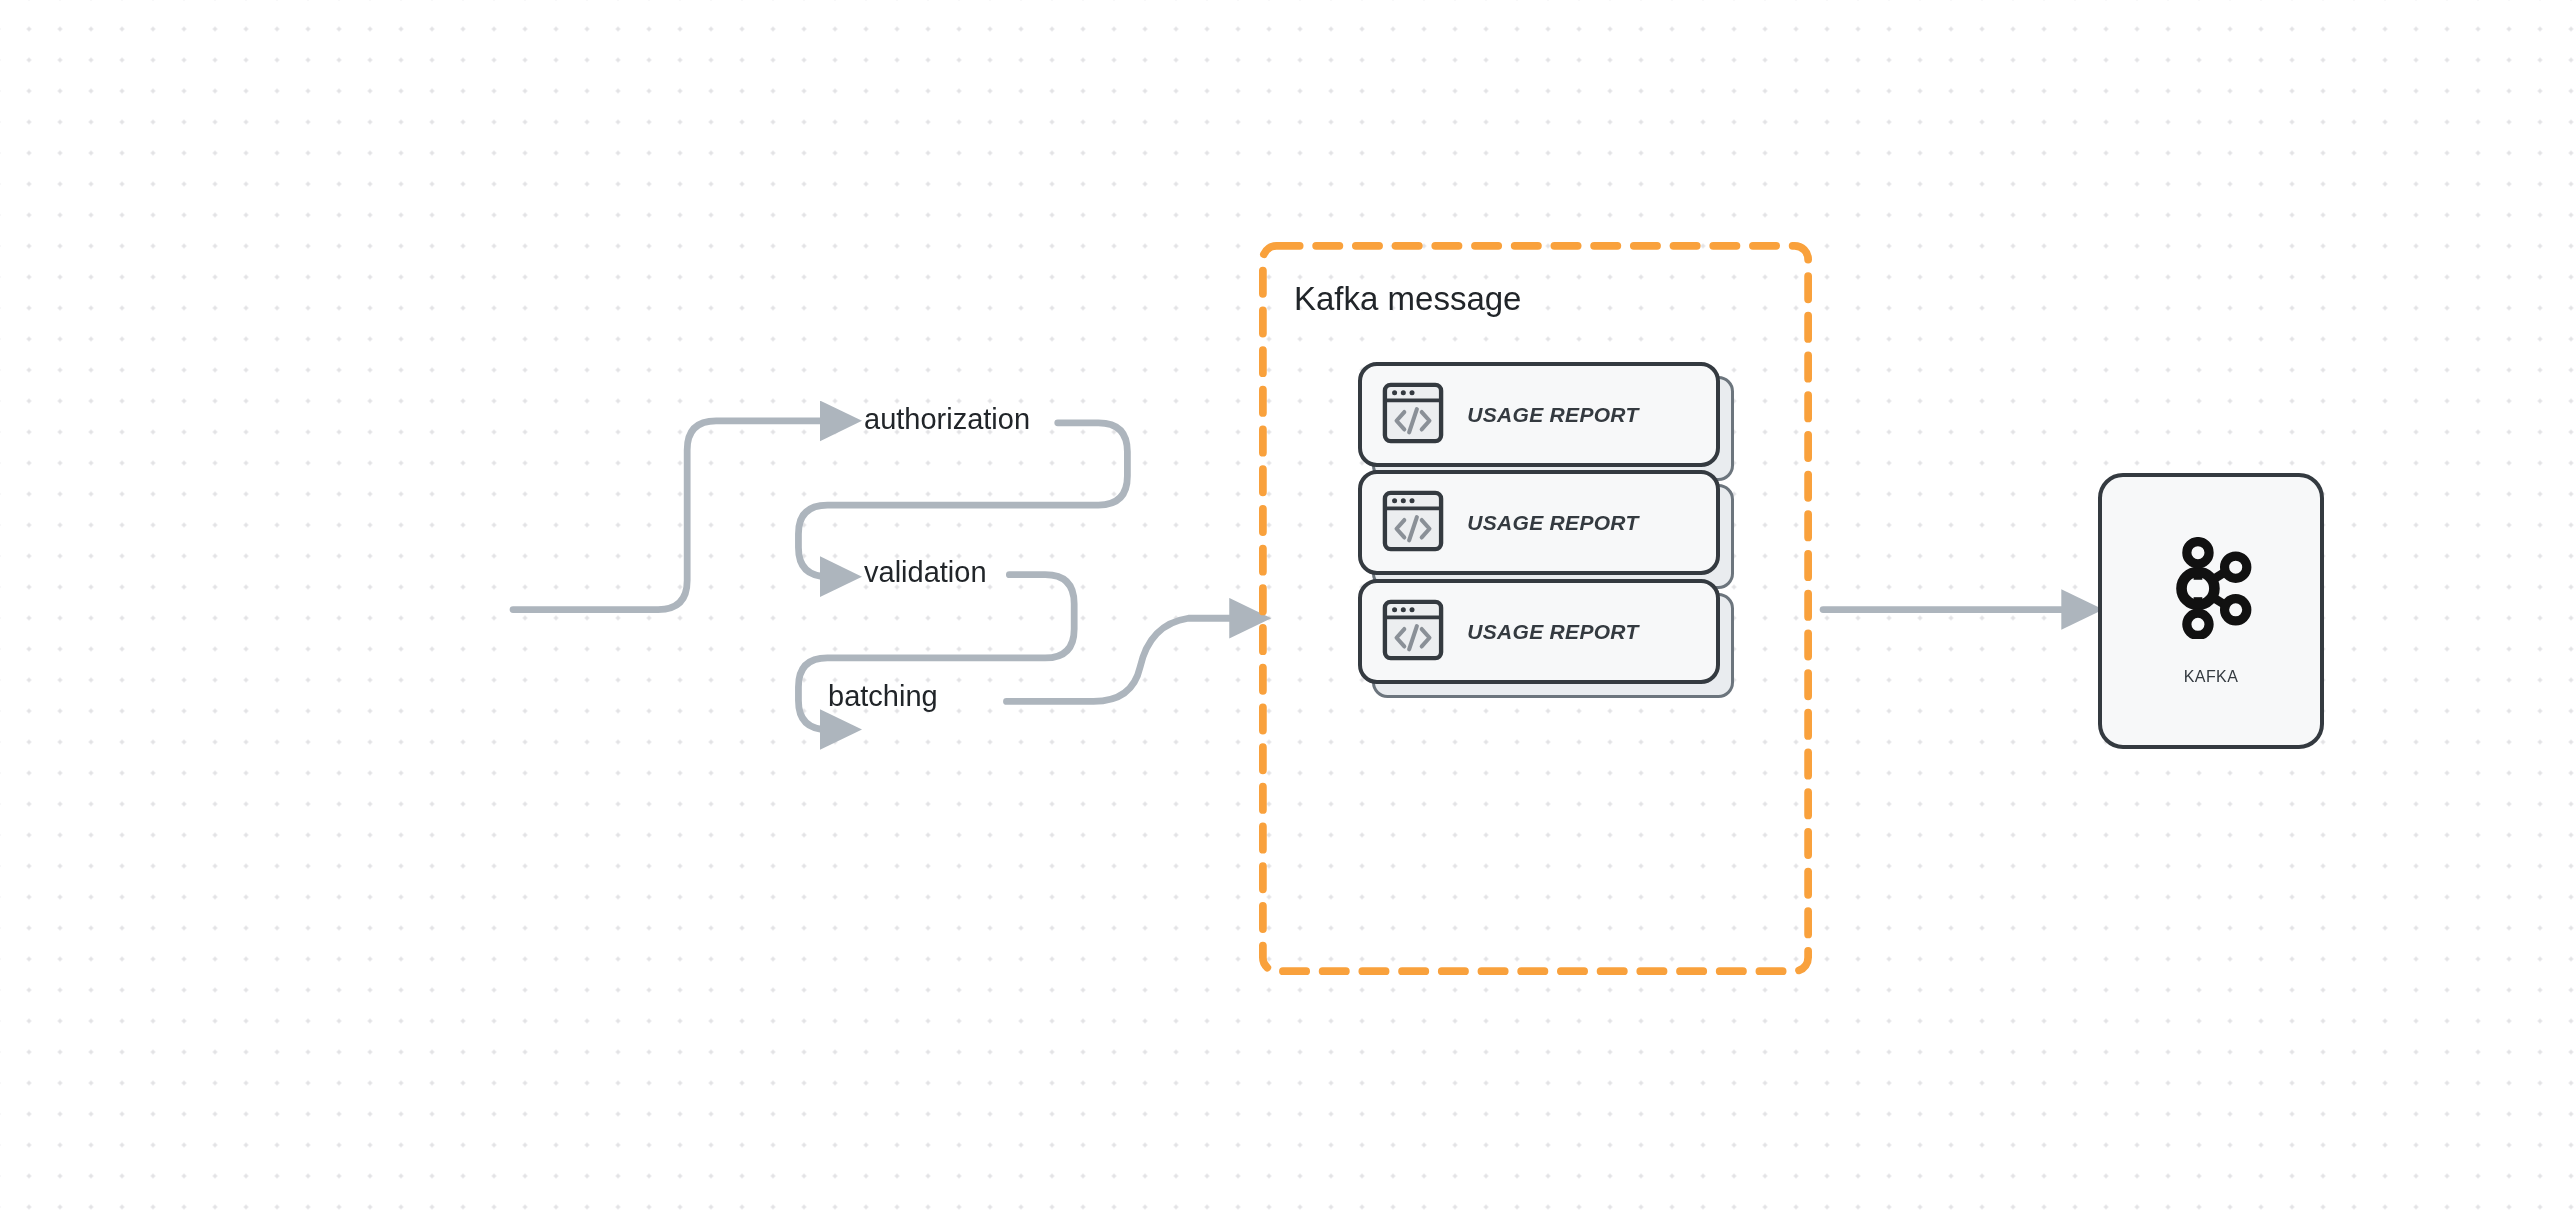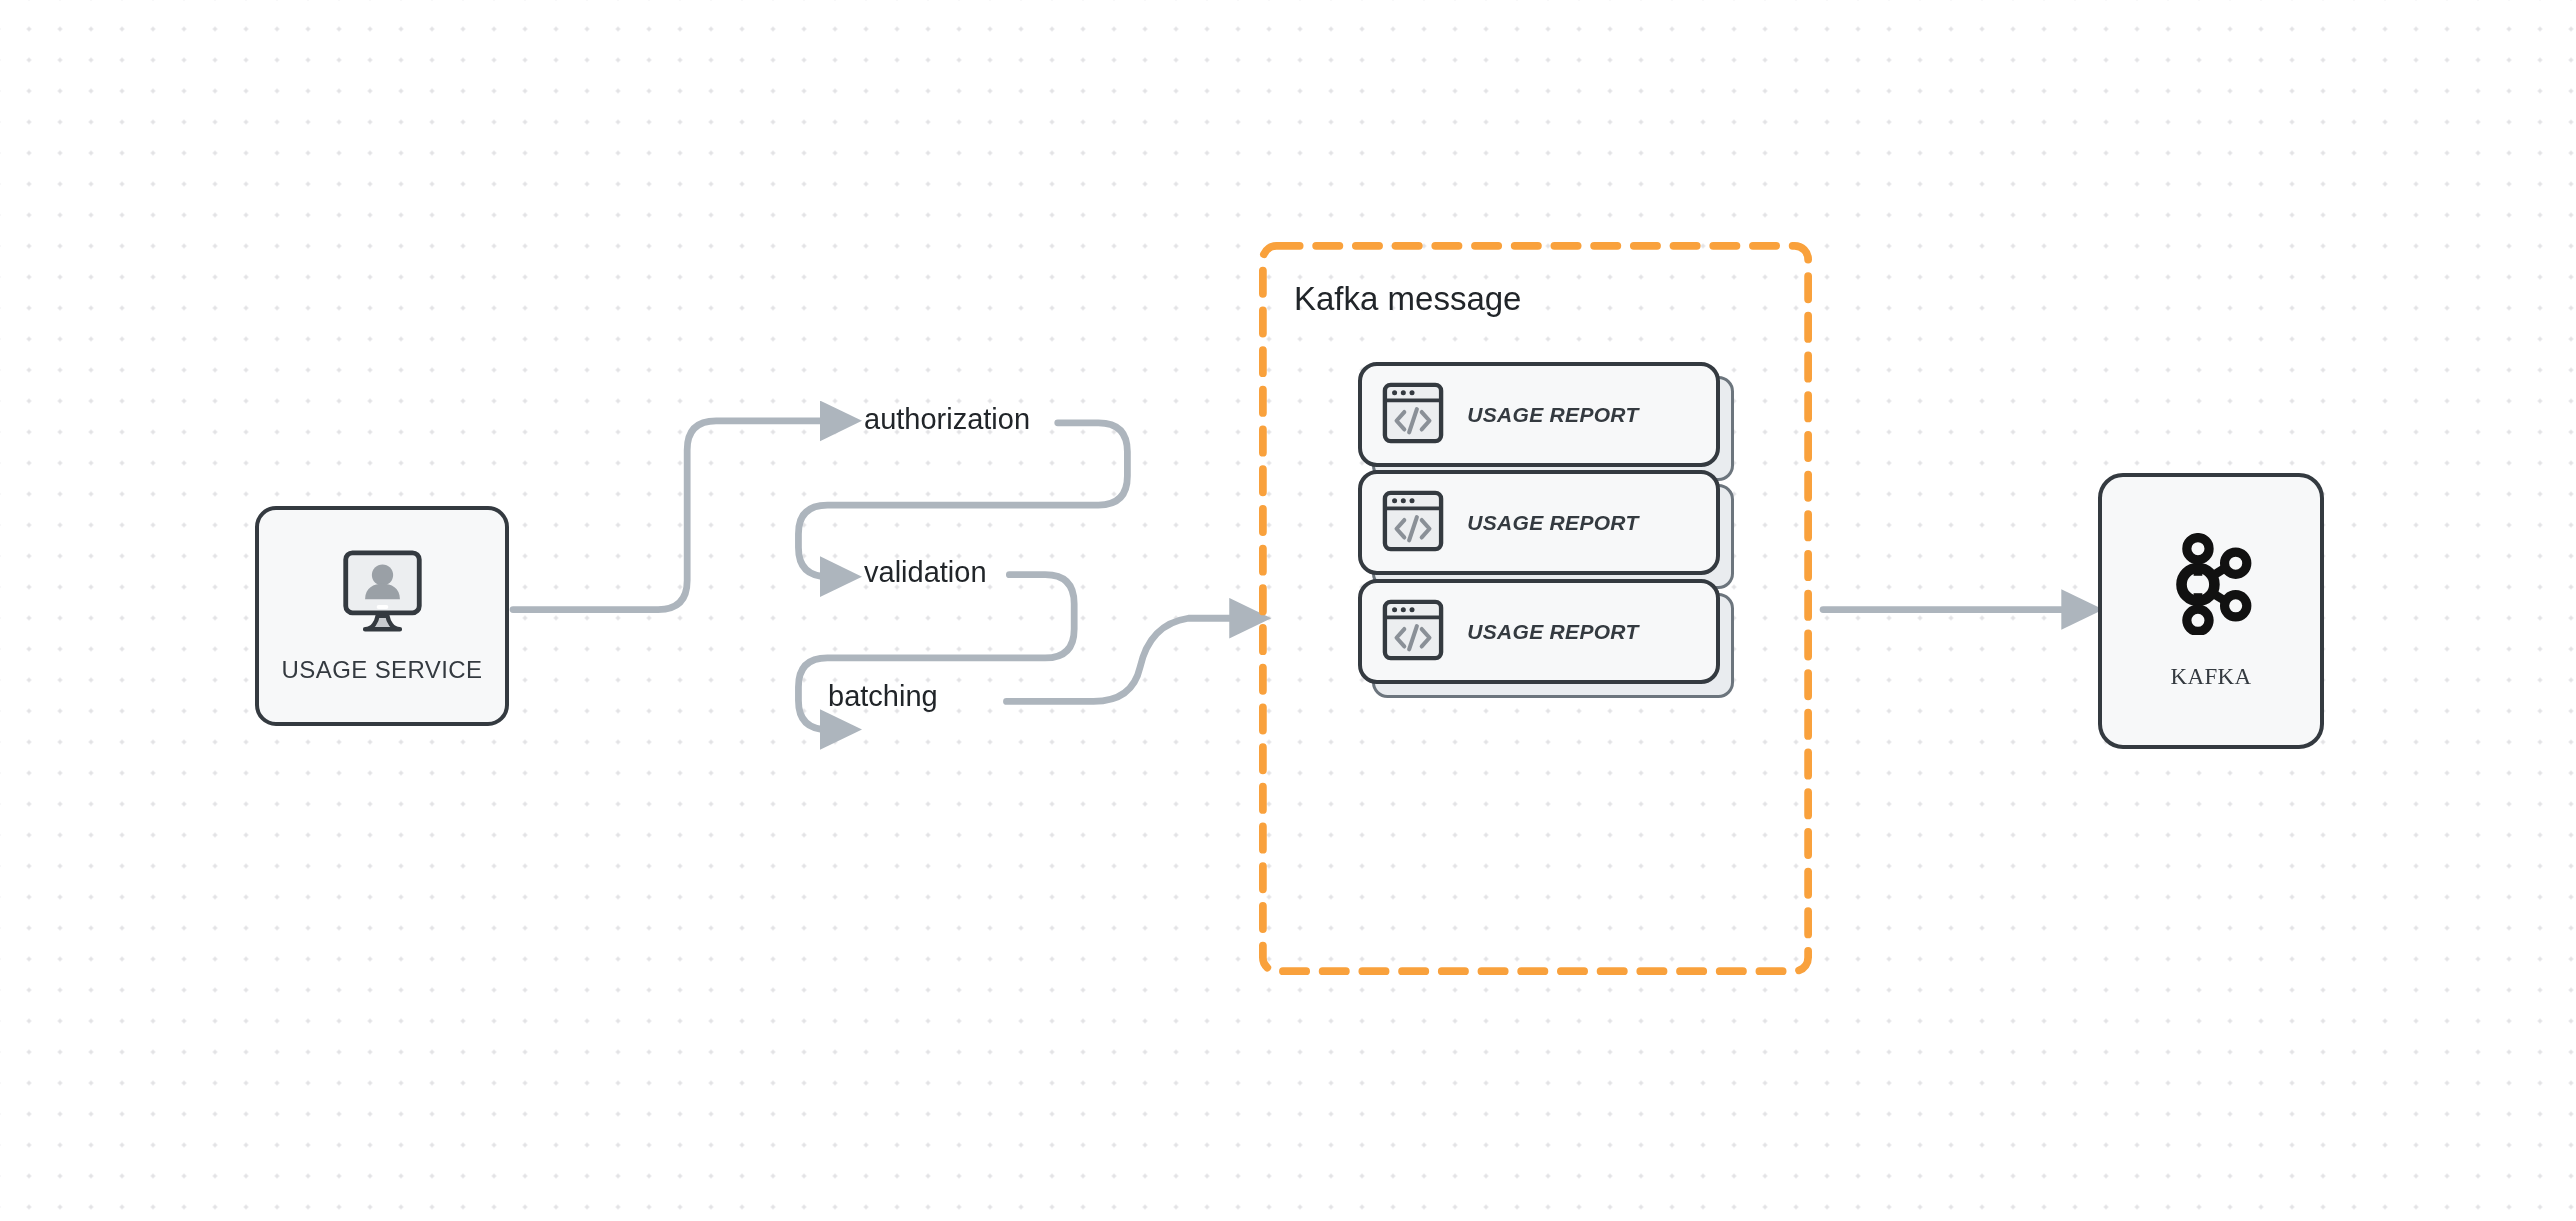--- a/index.html
+++ b/index.html
@@ -60,21 +60,21 @@
   #usage-service-node .node-label { margin-top: 15.5px; }
 
   
   #kafka-node {
     left: 2098px;
     top: 473px;
     width: 226px;
     height: 276px;
     border-radius: 25px;
   }
-  #kafka-node .node-label { margin-top: 25px; font-size: 23px; font-family: Liberation Serif, serif; }
+  #kafka-node .node-label { margin-top: 25px; font-size: 16px; }
 
   
   .stage-label {
     position: absolute;
     font-size: 29px;
     color: #212529;
     white-space: nowrap;
     line-height: 1;
   }
   #stage-authorization { left: 864px; top: 405px; }
@@ -175,36 +175,20 @@
       <path d="M 1093 437 L 1135 437 Q 1165 437 1165 467 L 1165 492 Q 1165 522 1135 522 L 855 522 Q 825 522 825 552 L 825 566 Q 825 596 855 596" marker-end="url(#arrowhead)"></path>
 
       <path d="M 1043 594 L 1080 594 Q 1110 594 1110 624 L 1110 650 Q 1110 680 1080 680 L 855 680 Q 825 680 825 710 L 825 724 Q 825 754 855 754" marker-end="url(#arrowhead)"></path>
 
       <path d="M 1040 725 L 1130 725 Q 1170 725 1178 690 Q 1188 645 1228 639 L 1278 639" marker-end="url(#arrowhead)"></path>
 
       <path d="M 1884 630 L 2138 630" marker-end="url(#arrowhead)"></path>
     </g>
   </svg>
 
-  <div id="usage-service-node" class="node">
-    <span class="icon-wrap">
-      <svg width="93" height="89" viewBox="0 0 96 92" xmlns="http://www.w3.org/2000/svg">
-
-        <path d="M30 84 C38 84 42 76 43 70 L53 70 C54 76 58 84 66 84 Z" fill="#c9ccd0" stroke="#343a40" stroke-width="4.5" stroke-linejoin="round"></path>
-
-        <rect x="10" y="5" width="76" height="62" rx="7" fill="#eceef0" stroke="#343a40" stroke-width="5"></rect>
-
-        <circle cx="48" cy="28" r="11" fill="#9aa0a6"></circle>
-        <path d="M30 53 C30 41 39 37 48 37 C57 37 66 41 66 53 Z" fill="#9aa0a6"></path>
-
-        <rect x="42" y="59" width="12" height="4" rx="2" fill="#ffffff"></rect>
-      </svg>
-    </span>
-    <span class="node-label">USAGE SERVICE</span>
-  </div>
 
   <div id="stage-authorization" class="stage-label">authorization</div>
   <div id="stage-validation" class="stage-label">validation</div>
   <div id="stage-batching" class="stage-label">batching</div>
 
   <div id="kafka-message-group">
     <svg class="dash-frame" viewBox="0 0 571 757" preserveAspectRatio="none" xmlns="http://www.w3.org/2000/svg">
       <rect x="4" y="4" width="563" height="749" rx="14" ry="14" fill="none" stroke="#f9a13c" stroke-width="8" stroke-linecap="round" stroke-dasharray="24 17"></rect>
     </svg>
 

